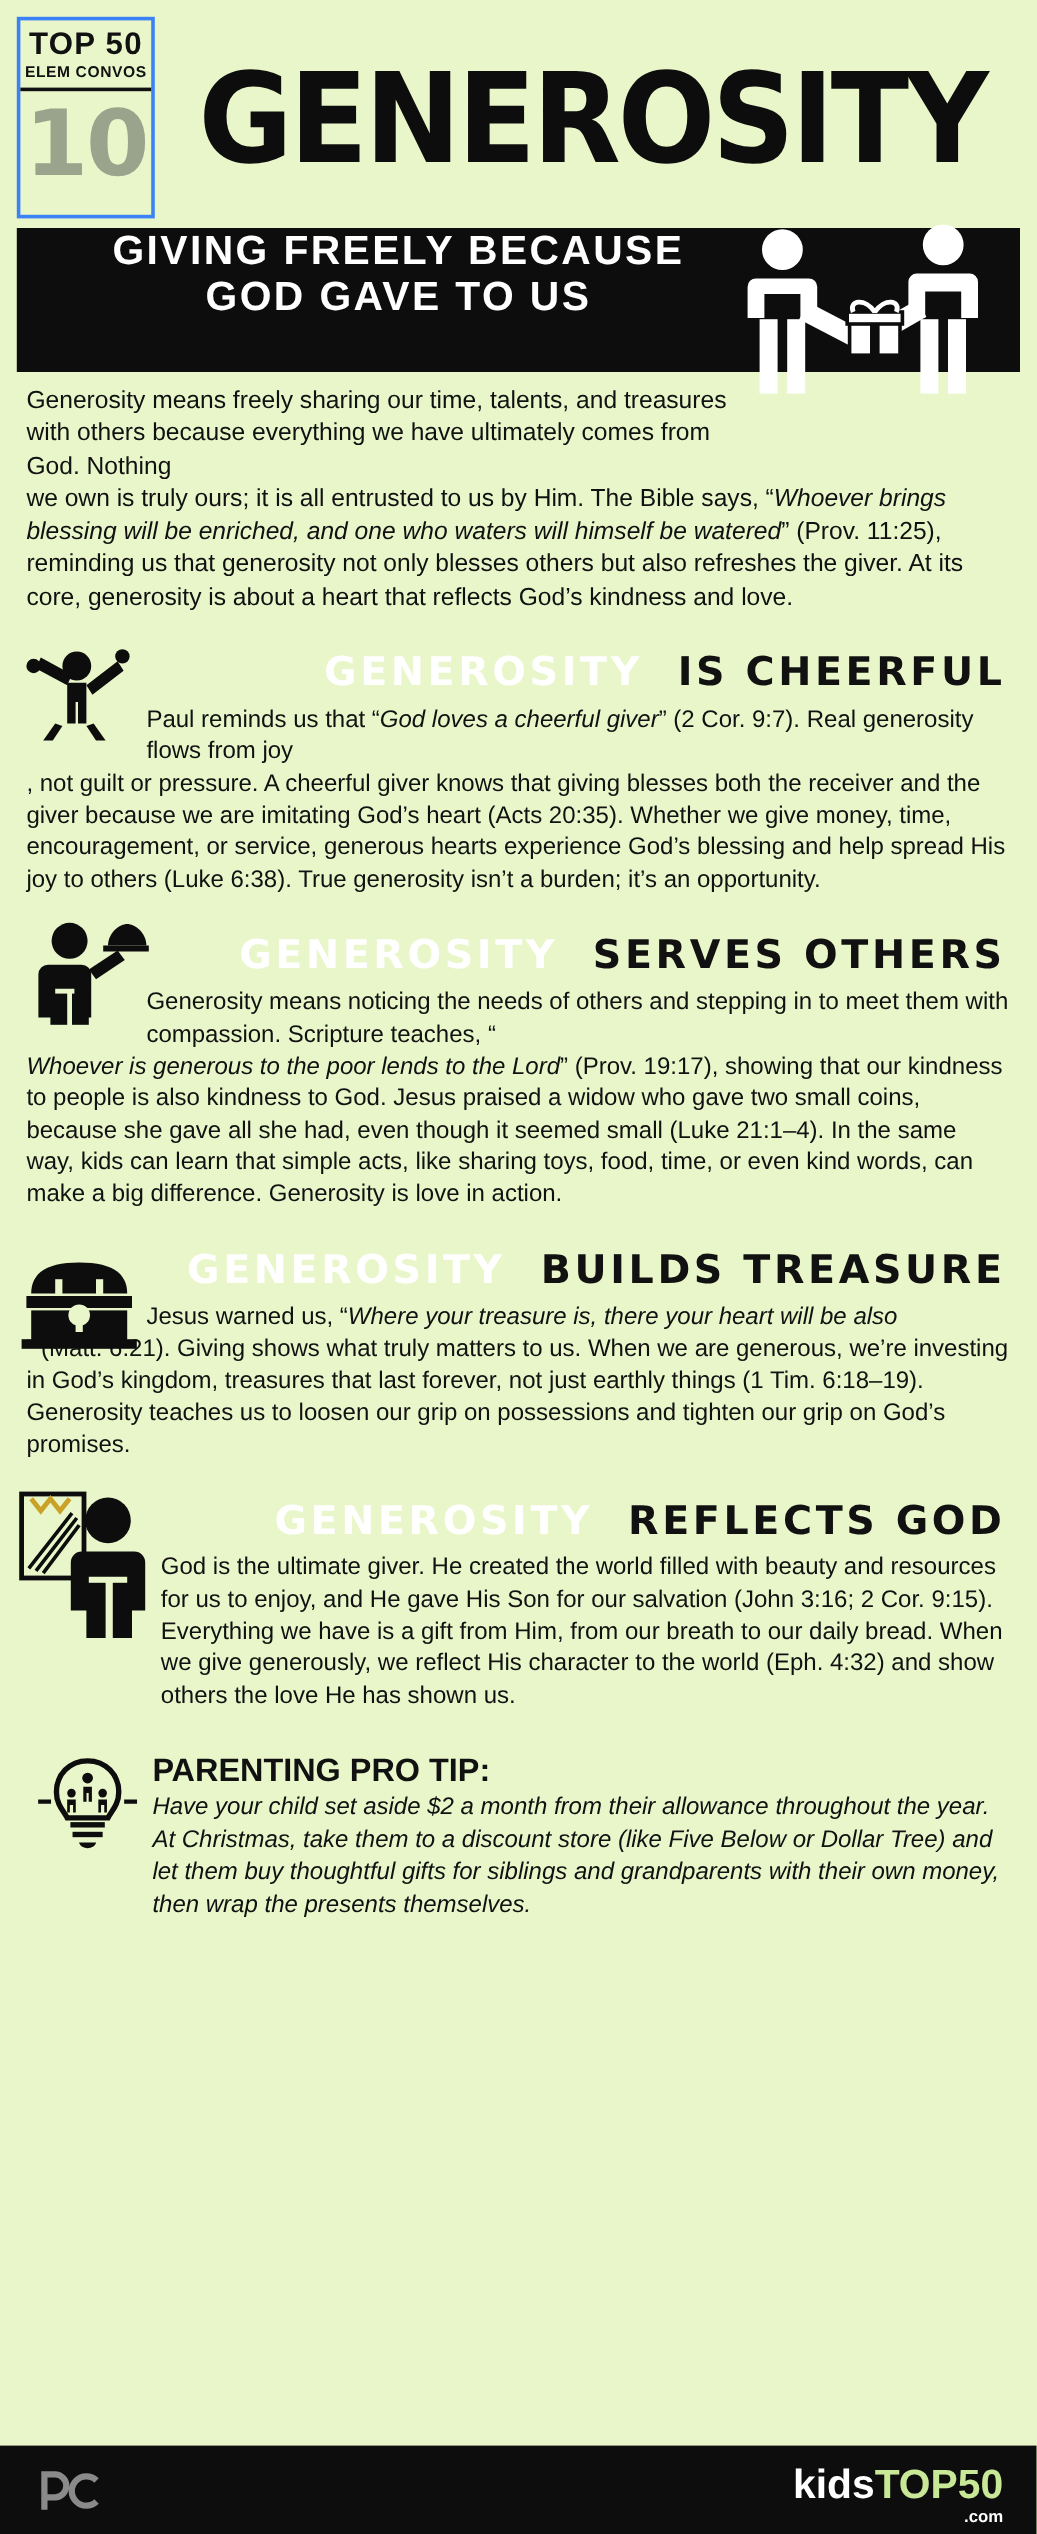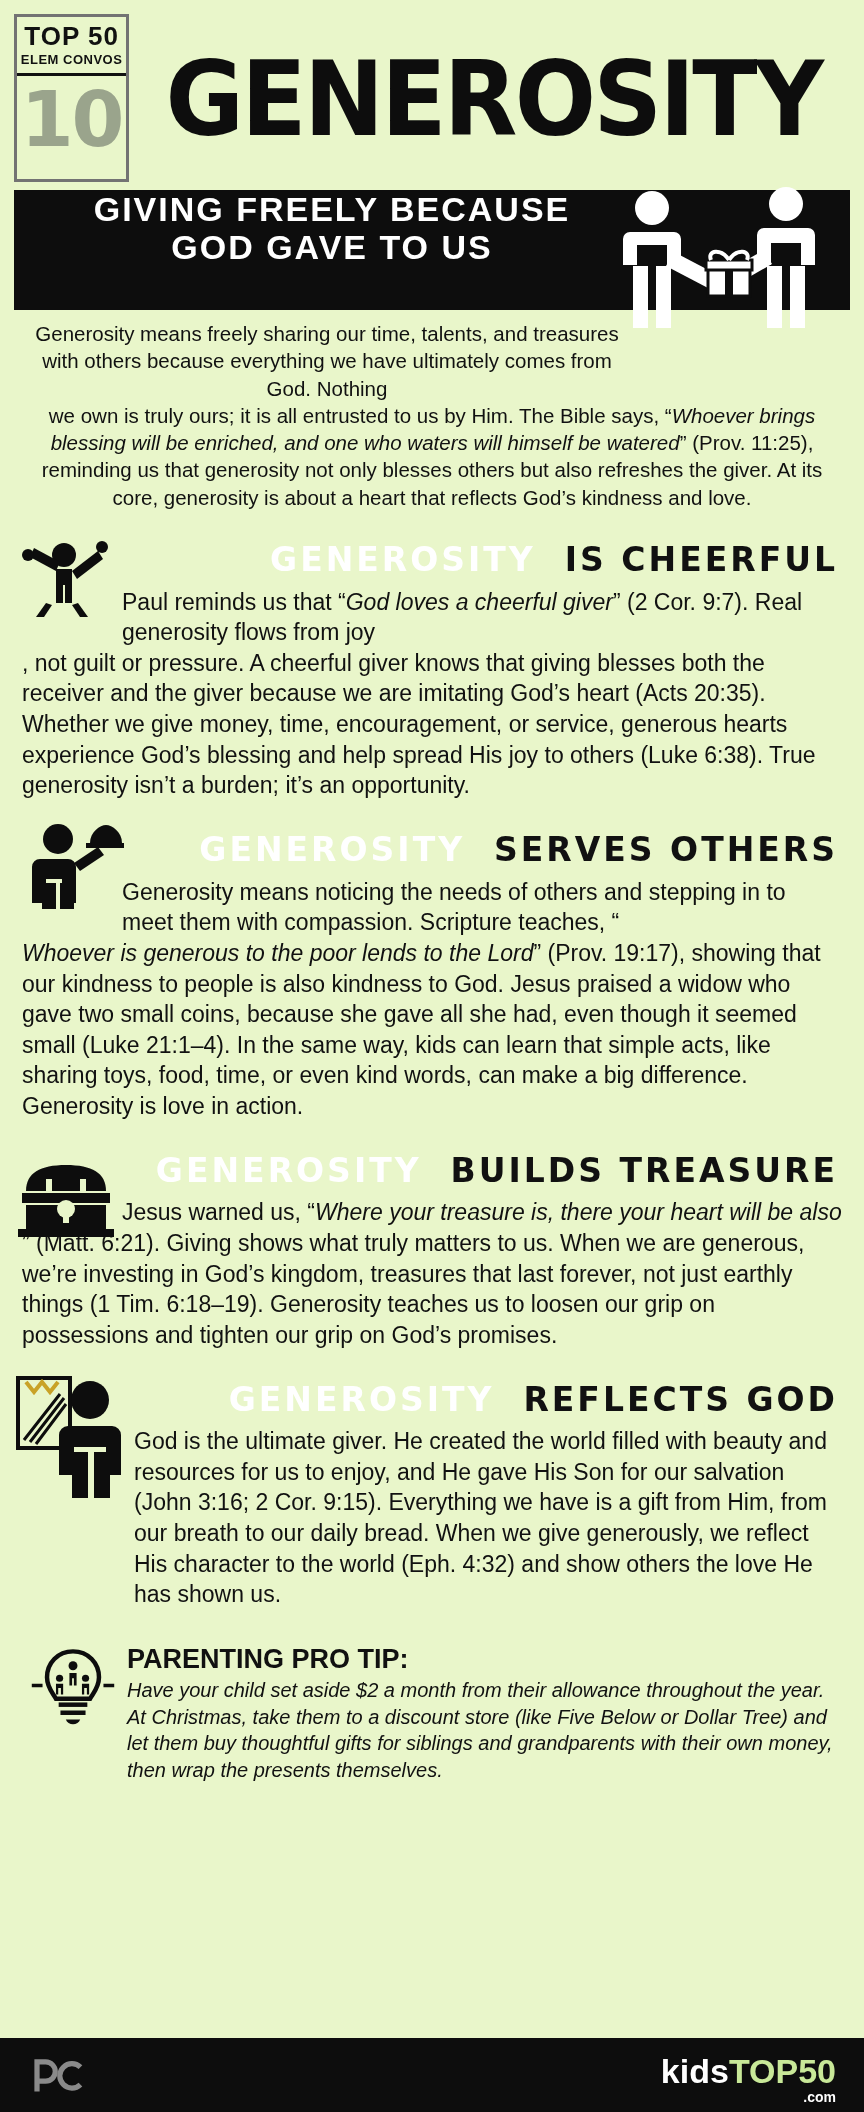--- a/index.html
+++ b/index.html
@@ -19,21 +19,21 @@
 
   
   .header {
     display: flex;
     align-items: stretch;
     padding: 14px 14px 0 14px;
     height: 186px;
   }
   .rank-box {
     width: 132px;
-    border: 3px solid #737373;
+    border: 3px solid #3b82f6;
     background: #e9f6ca;
     display: flex;
     flex-direction: column;
     align-items: center;
     justify-content: flex-start;
     padding-top: 6px;
     margin-right: 8px;
     height: 168px;
   }
   .rank-top {
@@ -115,21 +115,21 @@
     height: 170px;
   }
 
   
   .intro {
     padding: 10px 22px 0 22px;
     font-size: 20.5px;
     line-height: 1.33;
     color: #111;
   }
-  .intro p { text-align: center; }
+  .intro p { text-align: left; }
   .narrow { display: block; width: 610px; }
   em { font-style: italic; }
   strong { font-weight: normal; }
 
   
   .section {
     position: relative;
     padding: 0 22px;
     margin-top: 26px;
   }
@@ -143,21 +143,21 @@
   .sec-head h2 {
     font-family: "DejaVu Sans", sans-serif;
     font-weight: bold;
     font-size: 33px;
     letter-spacing: 3px;
     color: #111;
     white-space: nowrap;
   }
   .sec-head h2 .ghost { color: #ffffff; }
   .sec-body {
-    font-size: 23px;
+    font-size: 20px;
     line-height: 1.33;
     color: #111;
     margin-top: 4px;
   }
   .sec-icon {
     position: absolute;
     left: 14px;
   }
 
   .indent-2 { display: block; padding-left: 100px; }

